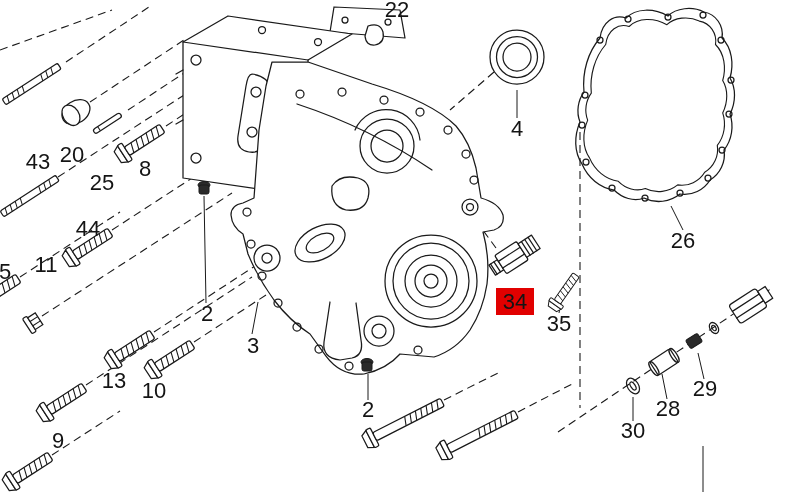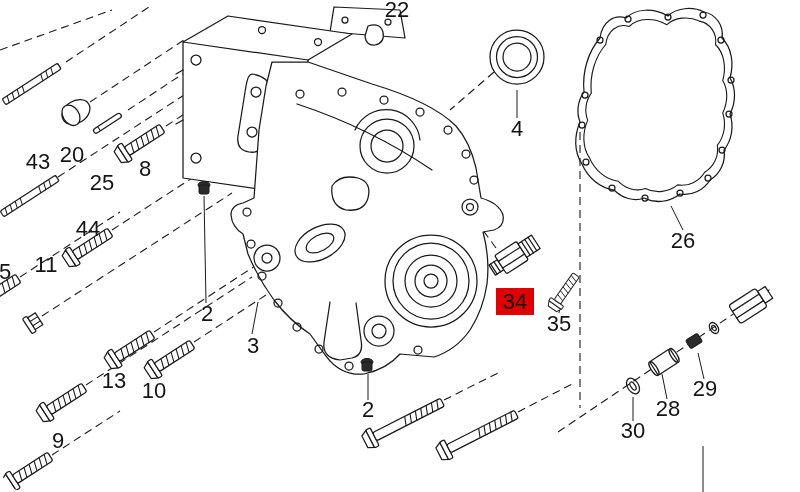--- a/index.html
+++ b/index.html
@@ -1,17 +1,17 @@
 <!DOCTYPE html>
 <html><head>
 <meta charset="utf-8">
 <style>
   html,body{margin:0;padding:0;background:#ffffff;}
   .stage{position:relative;width:800px;height:492px;background:#fff;overflow:hidden;
-         font-family:"Liberation Sans",sans-serif;border-radius:27px;}
+         font-family:"Liberation Sans",sans-serif;}
   svg{display:block;}
   .ln{stroke:#1a1a1a;stroke-width:1.25;fill:none;stroke-linejoin:round;stroke-linecap:round;}
   .fw{stroke:#1a1a1a;stroke-width:1.25;fill:#ffffff;stroke-linejoin:round;}
   .fd{fill:#2a2a2a;stroke:#1a1a1a;stroke-width:1;}
   .dash{stroke:#1a1a1a;stroke-width:1.1;fill:none;stroke-dasharray:8 5;}
   .thin{stroke:#1a1a1a;stroke-width:1;fill:none;}
   text.part-num{font-family:"Liberation Sans",sans-serif;font-size:22px;fill:#141414;text-anchor:middle;}
 </style>
 </head>
 <body>

